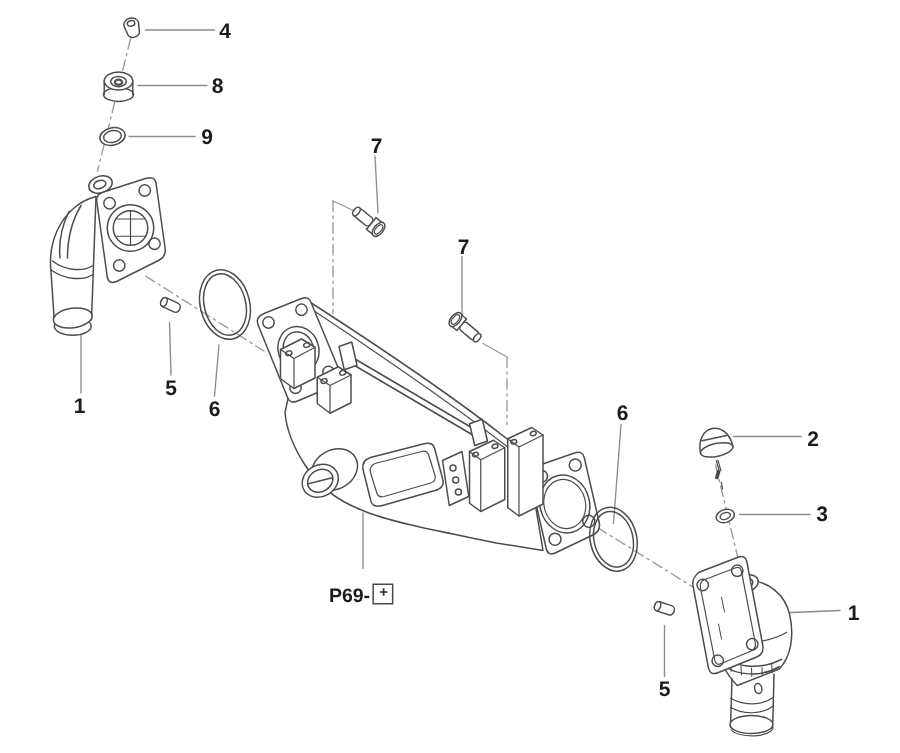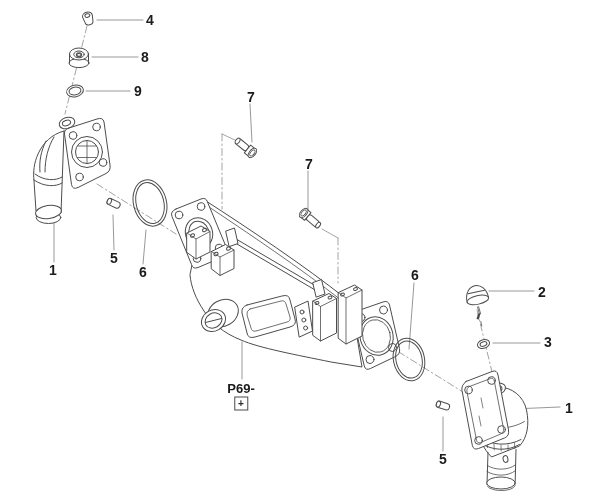--- a/index.html
+++ b/index.html
@@ -8,21 +8,21 @@
     font-family:"Liberation Sans",sans-serif;
   }
   svg{position:absolute;left:0;top:0;}
   .callout{
     position:absolute;transform:translate(-50%,-50%);
     font-weight:bold;font-size:14px;line-height:1;color:#1b1b1b;
     letter-spacing:0;user-select:none;
   }
   .pcode{
     position:absolute;left:241px;top:396px;transform:translate(-50%,-50%);
-    display:flex;flex-direction:column;align-items:center;gap:2px;
+    display:flex;align-items:center;gap:2px;
   }
   .pcode-text{font-weight:bold;font-size:13px;color:#1b1b1b;line-height:1;}
   .plusbox{
     width:12px;height:12px;border:1.2px solid #4a4a4a;background:#fff;
     display:flex;align-items:center;justify-content:center;cursor:pointer;
   }
   .plusbox span{font-weight:bold;font-size:10px;line-height:1;color:#2a2a2a;}
 </style>
 </head>
 <body>

